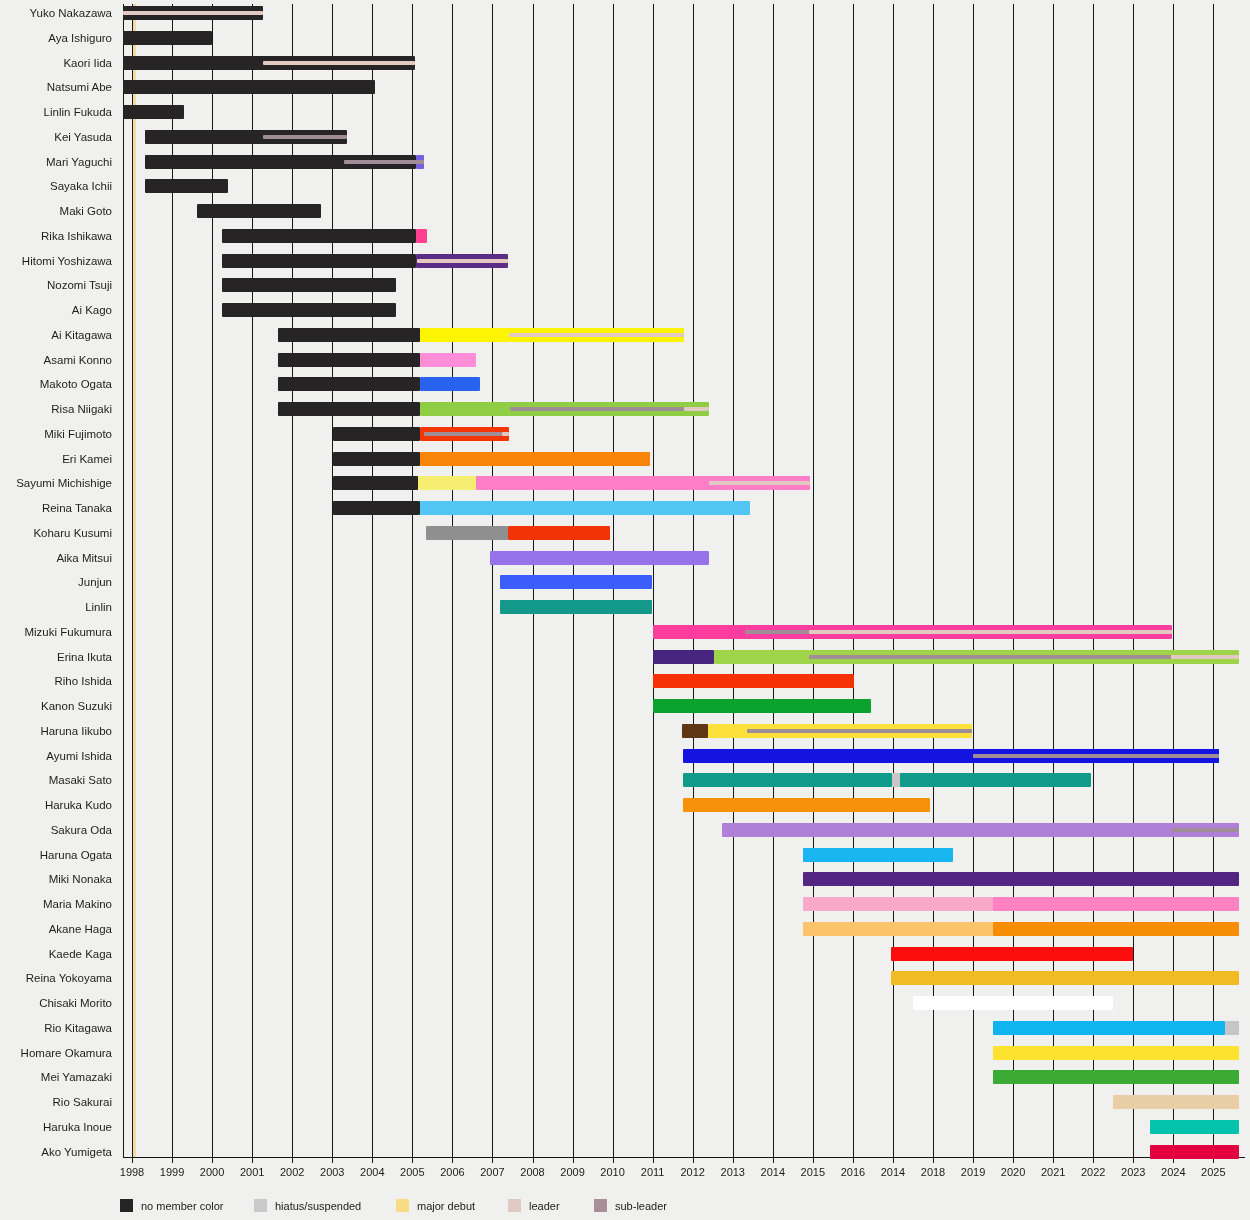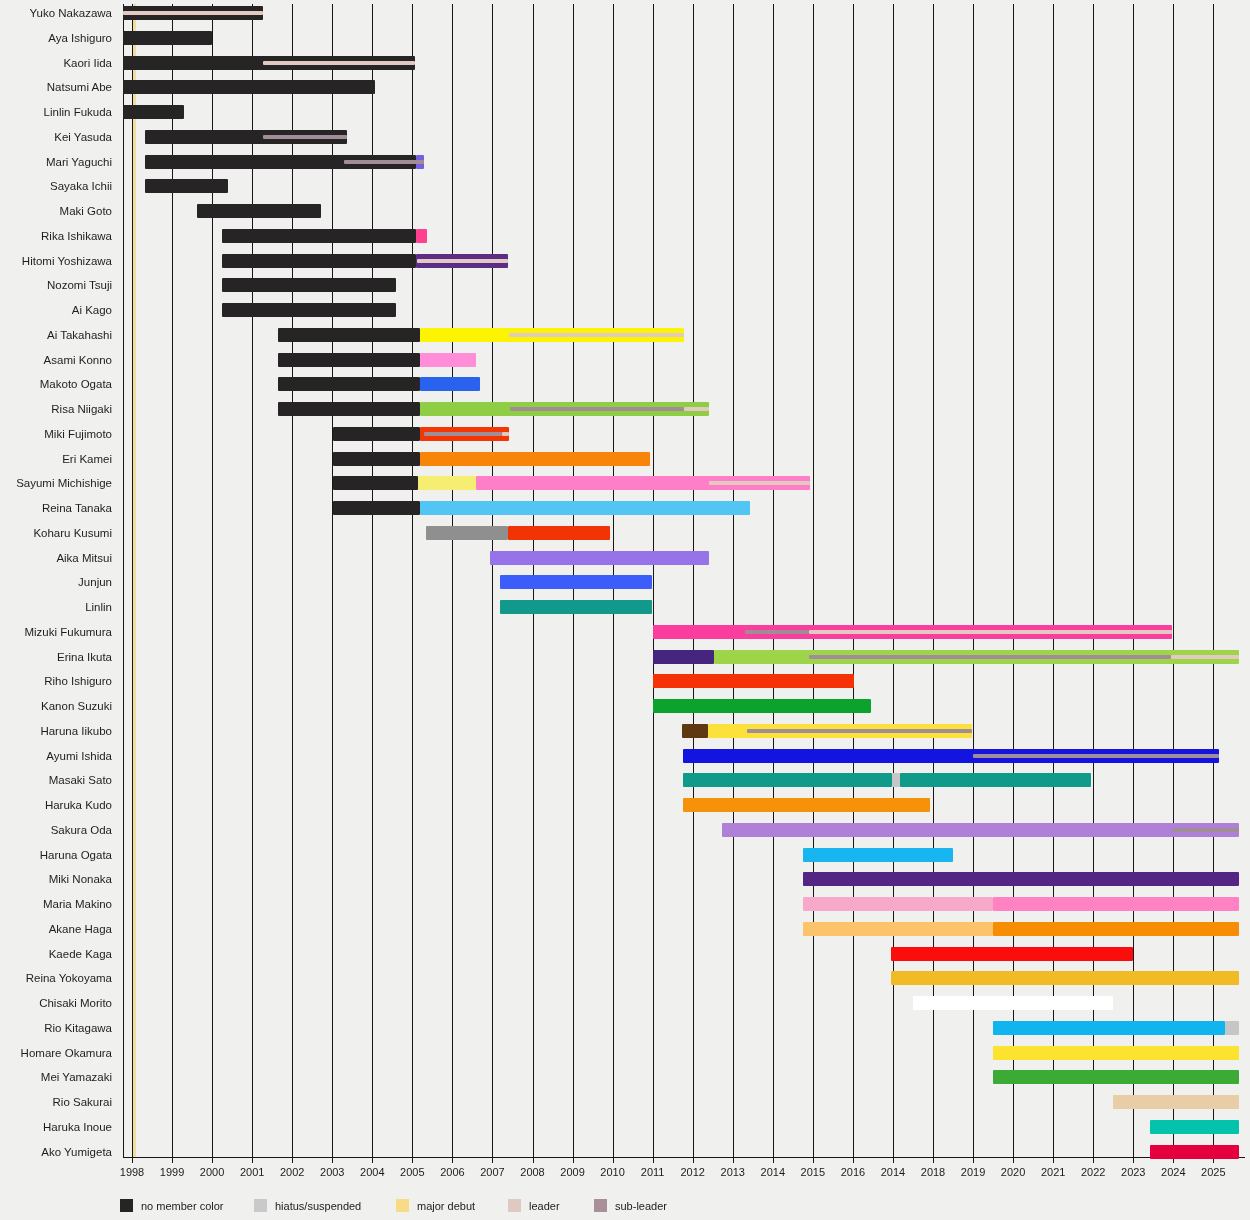--- a/index.html
+++ b/index.html
@@ -149,21 +149,21 @@
     <div class="bar-seg" style="left: 222.113px; width: 194.242px; top: 228.75px; height: 14px; background: rgb(38, 36, 36);"></div>
     <div class="bar-seg" style="left: 416.355px; width: 10.8135px; top: 228.75px; height: 14px; background: rgb(255, 64, 144);"></div>
     <div class="member-label" style="right: 1138px; top: 260.5px;">Hitomi Yoshizawa</div>
     <div class="bar-seg" style="left: 222.113px; width: 194.242px; top: 253.5px; height: 14px; background: rgb(38, 36, 36);"></div>
     <div class="bar-seg" style="left: 416.355px; width: 91.7145px; top: 253.5px; height: 14px; background: rgb(92, 45, 132);"></div>
     <div class="bar-stripe" style="left: 417.156px; width: 90.9135px; top: 258.5px; height: 4px; background: rgb(226, 201, 193);"></div>
     <div class="member-label" style="right: 1138px; top: 285.25px;">Nozomi Tsuji</div>
     <div class="bar-seg" style="left: 222.113px; width: 174.217px; top: 278.25px; height: 14px; background: rgb(38, 36, 36);"></div>
     <div class="member-label" style="right: 1138px; top: 310px;">Ai Kago</div>
     <div class="bar-seg" style="left: 222.113px; width: 174.217px; top: 303px; height: 14px; background: rgb(38, 36, 36);"></div>
-    <div class="member-label" style="right: 1138px; top: 334.75px;">Ai Takahashi</div>
+    <div class="member-label" style="right: 1138px; top: 334.75px;">Ai Kitagawa</div>
     <div class="bar-seg" style="left: 278.183px; width: 142.177px; top: 327.75px; height: 14px; background: rgb(38, 36, 36);"></div>
     <div class="bar-seg" style="left: 420.36px; width: 263.529px; top: 327.75px; height: 14px; background: rgb(252, 244, 2);"></div>
     <div class="bar-stripe" style="left: 509.271px; width: 174.618px; top: 332.75px; height: 4px; background: rgb(226, 201, 193);"></div>
     <div class="member-label" style="right: 1138px; top: 359.5px;">Asami Konno</div>
     <div class="bar-seg" style="left: 278.183px; width: 142.177px; top: 352.5px; height: 14px; background: rgb(38, 36, 36);"></div>
     <div class="bar-seg" style="left: 420.36px; width: 56.07px; top: 352.5px; height: 14px; background: rgb(255, 141, 216);"></div>
     <div class="member-label" style="right: 1138px; top: 384.25px;">Makoto Ogata</div>
     <div class="bar-seg" style="left: 278.183px; width: 142.177px; top: 377.25px; height: 14px; background: rgb(38, 36, 36);"></div>
     <div class="bar-seg" style="left: 420.36px; width: 59.274px; top: 377.25px; height: 14px; background: rgb(42, 98, 240);"></div>
     <div class="member-label" style="right: 1138px; top: 409px;">Risa Niigaki</div>
@@ -198,21 +198,21 @@
     <div class="bar-seg" style="left: 500.06px; width: 151.789px; top: 600px; height: 14px; background: rgb(18, 153, 140);"></div>
     <div class="member-label" style="right: 1138px; top: 631.75px;">Mizuki Fukumura</div>
     <div class="bar-seg" style="left: 652.65px; width: 519.448px; top: 624.75px; height: 14px; background: rgb(251, 61, 158);"></div>
     <div class="bar-stripe" style="left: 744.765px; width: 64.08px; top: 629.75px; height: 4px; background: rgb(161, 141, 152);"></div>
     <div class="bar-stripe" style="left: 808.845px; width: 363.253px; top: 629.75px; height: 4px; background: rgb(226, 201, 193);"></div>
     <div class="member-label" style="right: 1138px; top: 656.5px;">Erina Ikuta</div>
     <div class="bar-seg" style="left: 652.65px; width: 61.2765px; top: 649.5px; height: 14px; background: rgb(70, 37, 126);"></div>
     <div class="bar-seg" style="left: 713.926px; width: 525.456px; top: 649.5px; height: 14px; background: rgb(158, 212, 74);"></div>
     <div class="bar-stripe" style="left: 808.845px; width: 362.452px; top: 654.5px; height: 4px; background: rgb(161, 141, 152);"></div>
     <div class="bar-stripe" style="left: 1171.3px; width: 68.085px; top: 654.5px; height: 4px; background: rgb(226, 201, 193);"></div>
-    <div class="member-label" style="right: 1138px; top: 681.25px;">Riho Ishiguro</div>
+    <div class="member-label" style="right: 1138px; top: 681.25px;">Riho Ishida</div>
     <div class="bar-seg" style="left: 652.65px; width: 201.051px; top: 674.25px; height: 14px; background: rgb(245, 49, 5);"></div>
     <div class="member-label" style="right: 1138px; top: 706px; padding-left: 20px;">Kanon Suzuki</div>
     <div class="bar-seg" style="left: 652.65px; width: 218.273px; top: 699px; height: 14px; background: rgb(11, 163, 46);"></div>
     <div class="member-label" style="right: 1138px; top: 730.75px;">Haruna Iikubo</div>
     <div class="bar-seg" style="left: 681.886px; width: 26.0325px; top: 723.75px; height: 14px; background: rgb(95, 56, 19);"></div>
     <div class="bar-seg" style="left: 707.919px; width: 263.929px; top: 723.75px; height: 14px; background: rgb(252, 225, 58);"></div>
     <div class="bar-stripe" style="left: 746.767px; width: 225.081px; top: 728.75px; height: 4px; background: rgb(161, 141, 152);"></div>
     <div class="member-label" style="right: 1138px; top: 755.5px;">Ayumi Ishida</div>
     <div class="bar-seg" style="left: 682.688px; width: 536.67px; top: 748.5px; height: 14px; background: rgb(19, 20, 224);"></div>
     <div class="bar-stripe" style="left: 973.05px; width: 246.308px; top: 753.5px; height: 4px; background: rgb(161, 141, 152);"></div>

